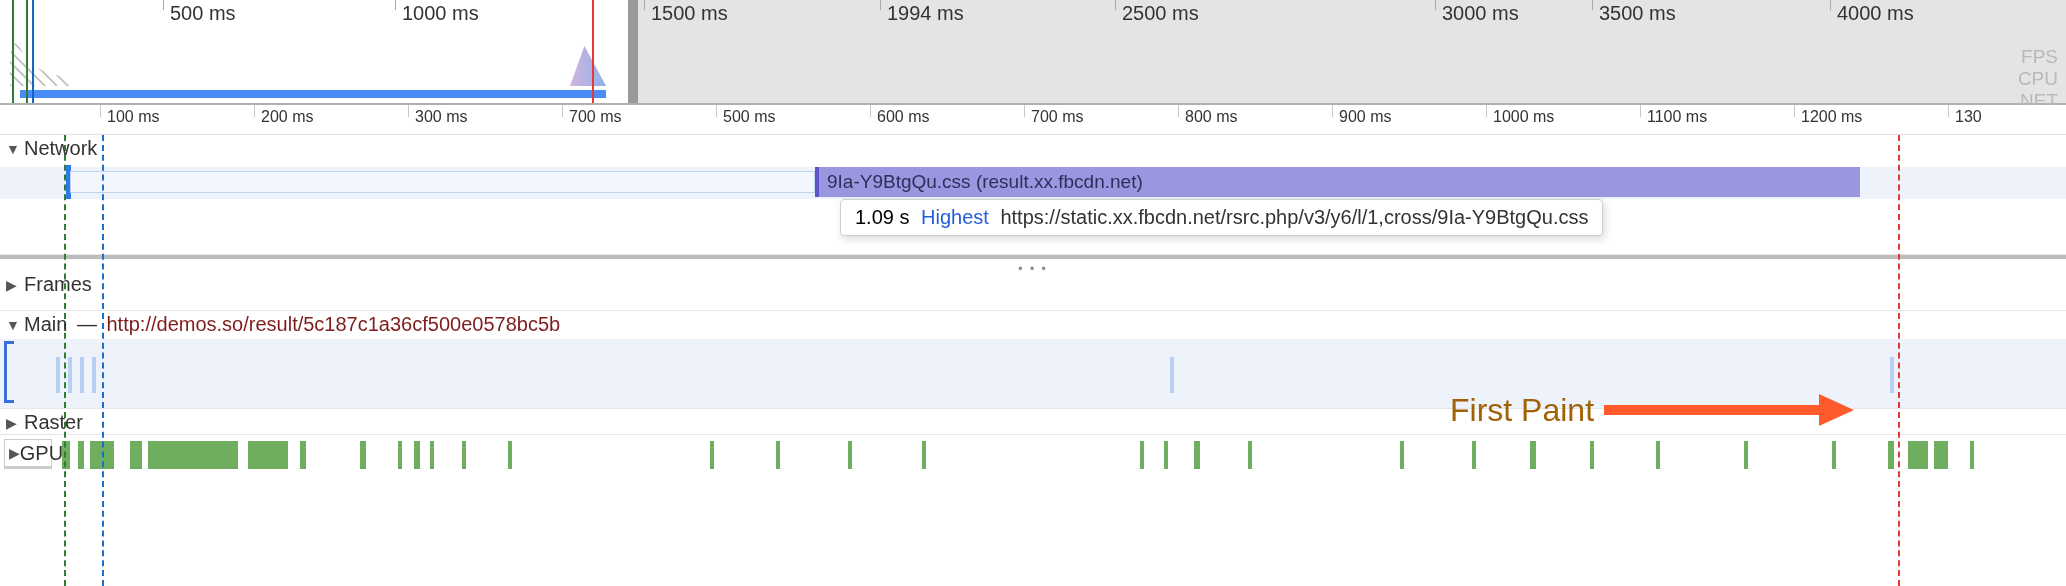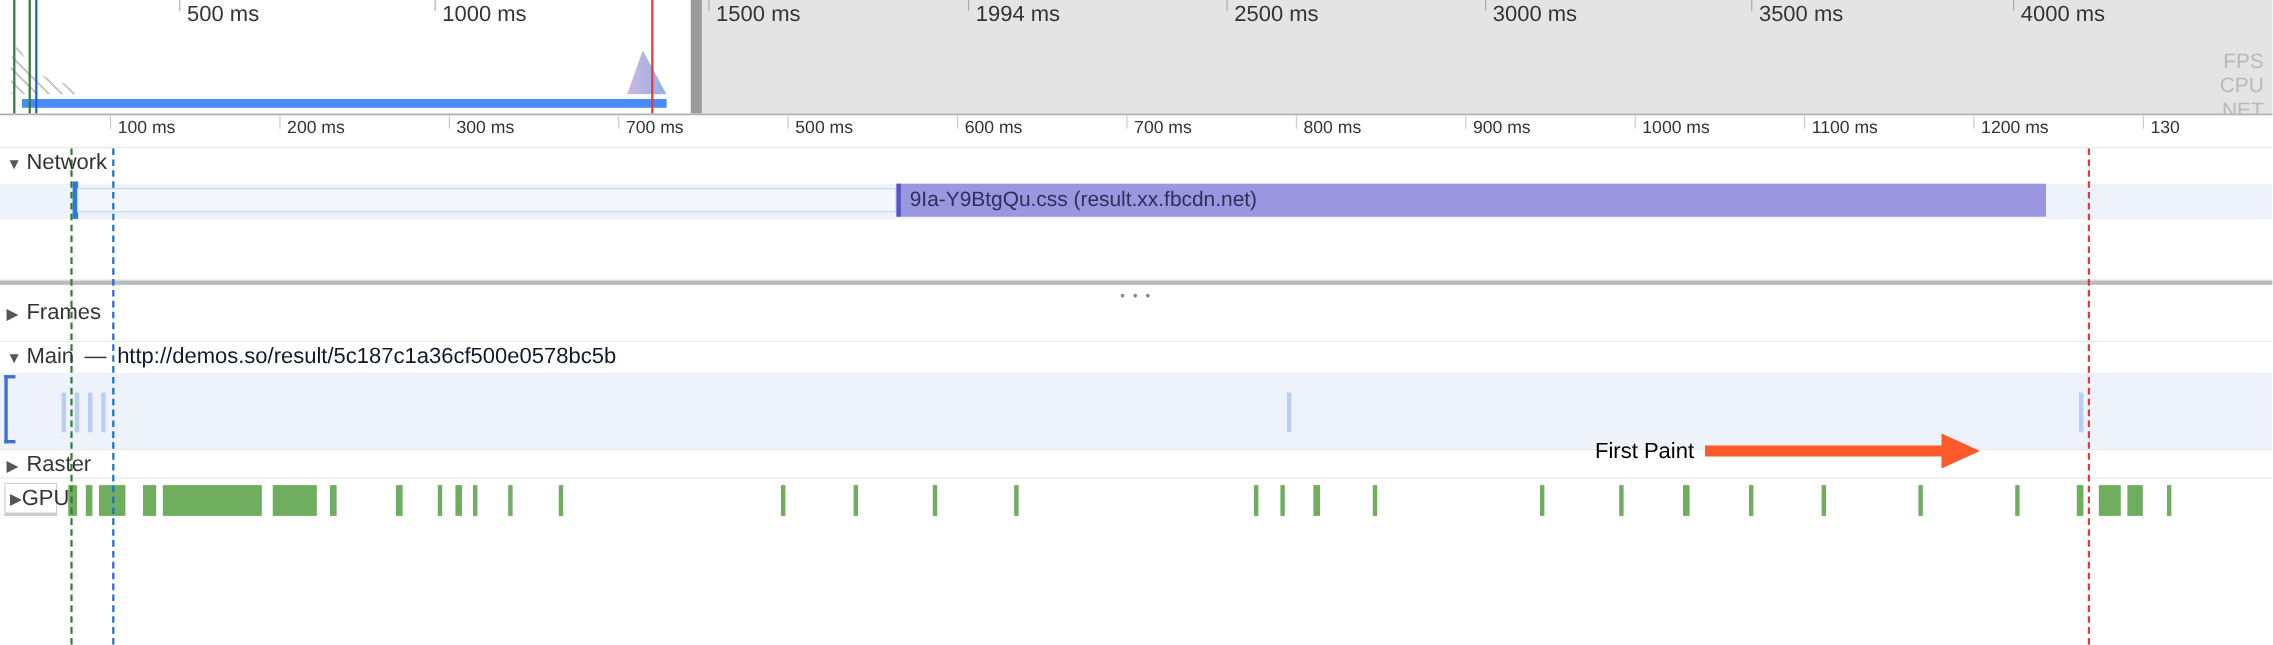--- a/index.html
+++ b/index.html
@@ -126,21 +126,21 @@
 
   .row-frames { height: 40px; }
   .row-main   { height: 98px; }
   .row-raster { height: 26px; }
   .row-gpu    { height: 40px; border-bottom: none; }
 
   .row-main .bg-band {
     position: absolute; left: 0; right: 0; top: 28px; bottom: 0;
     background: #eef3fb;
   }
-  .row-main .title .url { color: #0f172a; font-weight: 400; }
+  .row-main .title .url { color: #7f1d1d; font-weight: 400; }
   .row-main .left-bracket {
     position: absolute; left: 4px; top: 30px; width: 10px; height: 62px;
     border-left: 3px solid #3a6fd8; border-top: 3px solid #3a6fd8; border-bottom: 3px solid #3a6fd8;
   }
   .row-main .tinybar {
     position: absolute; top: 46px; width: 4px; height: 36px; background: #b8cef3;
   }
   .row-gpu .gpu-box {
     position: absolute; left: 4px; top: 4px; width: 48px; height: 30px;
     border: 1px solid #ccc; border-bottom: 3px solid #ccc; background: #fff;
@@ -150,21 +150,21 @@
 
   
   .vmarkers { position: absolute; left: 0; right: 0; top: 135px; bottom: 0; pointer-events: none; }
   .vmark { position: absolute; top: 0; bottom: 0; width: 0; }
   .vmark.dash-green { border-left: 2px dashed #2e7d32; }
   .vmark.dash-blue  { border-left: 2px dashed #1a6fc9; }
   .vmark.dash-red   { border-left: 2px dashed #e53935; }
 
   
   .annotation {
-    position: absolute; color: #000000; font-size: 20px; font-weight: 500;
+    position: absolute; color: #a16207; font-size: 32px; font-weight: 500;
     display: flex; align-items: center; gap: 10px;
   }
   .annotation svg { display: block; }
 </style>
 </head>
 <body>
 
 <div class="overview">
   <div class="selected-window"></div>
   <div class="dimmed"></div>
@@ -179,21 +179,21 @@
       </div>
       <div class="tick" style="left: 644px; text-decoration: underline;">
         <span>1500 ms</span>
       </div>
       <div class="tick" style="left: 880px;">
         <span>1994 ms</span>
       </div>
       <div class="tick" style="left: 1115px;">
         <span>2500 ms</span>
       </div>
-      <div class="tick" style="left: 1350px;">
+      <div class="tick" style="left: 1435px;">
         <span>3000 ms</span>
       </div>
       <div class="tick" style="left: 1592px;">
         <span>3500 ms</span>
       </div>
       <div class="tick" style="left: 1830px;">
         <span>4000 ms</span>
       </div>
     </div>
 
@@ -260,20 +260,25 @@
   <div class="row row-network">
     <div class="title">
       <span class="disclosure">▼</span>
       <span>Network</span>
     </div>
     <div class="bg-band"></div>
     <div class="net-tick"></div>
     <div class="net-empty"></div>
     <div class="net-req">
       <span>9Ia-Y9BtgQu.css (result.xx.fbcdn.net)</span>
+    </div>
+    <div class="net-tooltip">
+      <span class="dur">1.09 s</span>
+      <span class="prio">Highest</span>
+      <span>https://static.xx.fbcdn.net/rsrc.php/v3/y6/l/1,cross/9Ia-Y9BtgQu.css</span>
     </div>
   </div>
 
   <div class="splitter">
     <span class="grip">• • •</span>
   </div>
 
   <div class="row row-frames">
     <div class="title">
       <span class="disclosure">▶</span>

